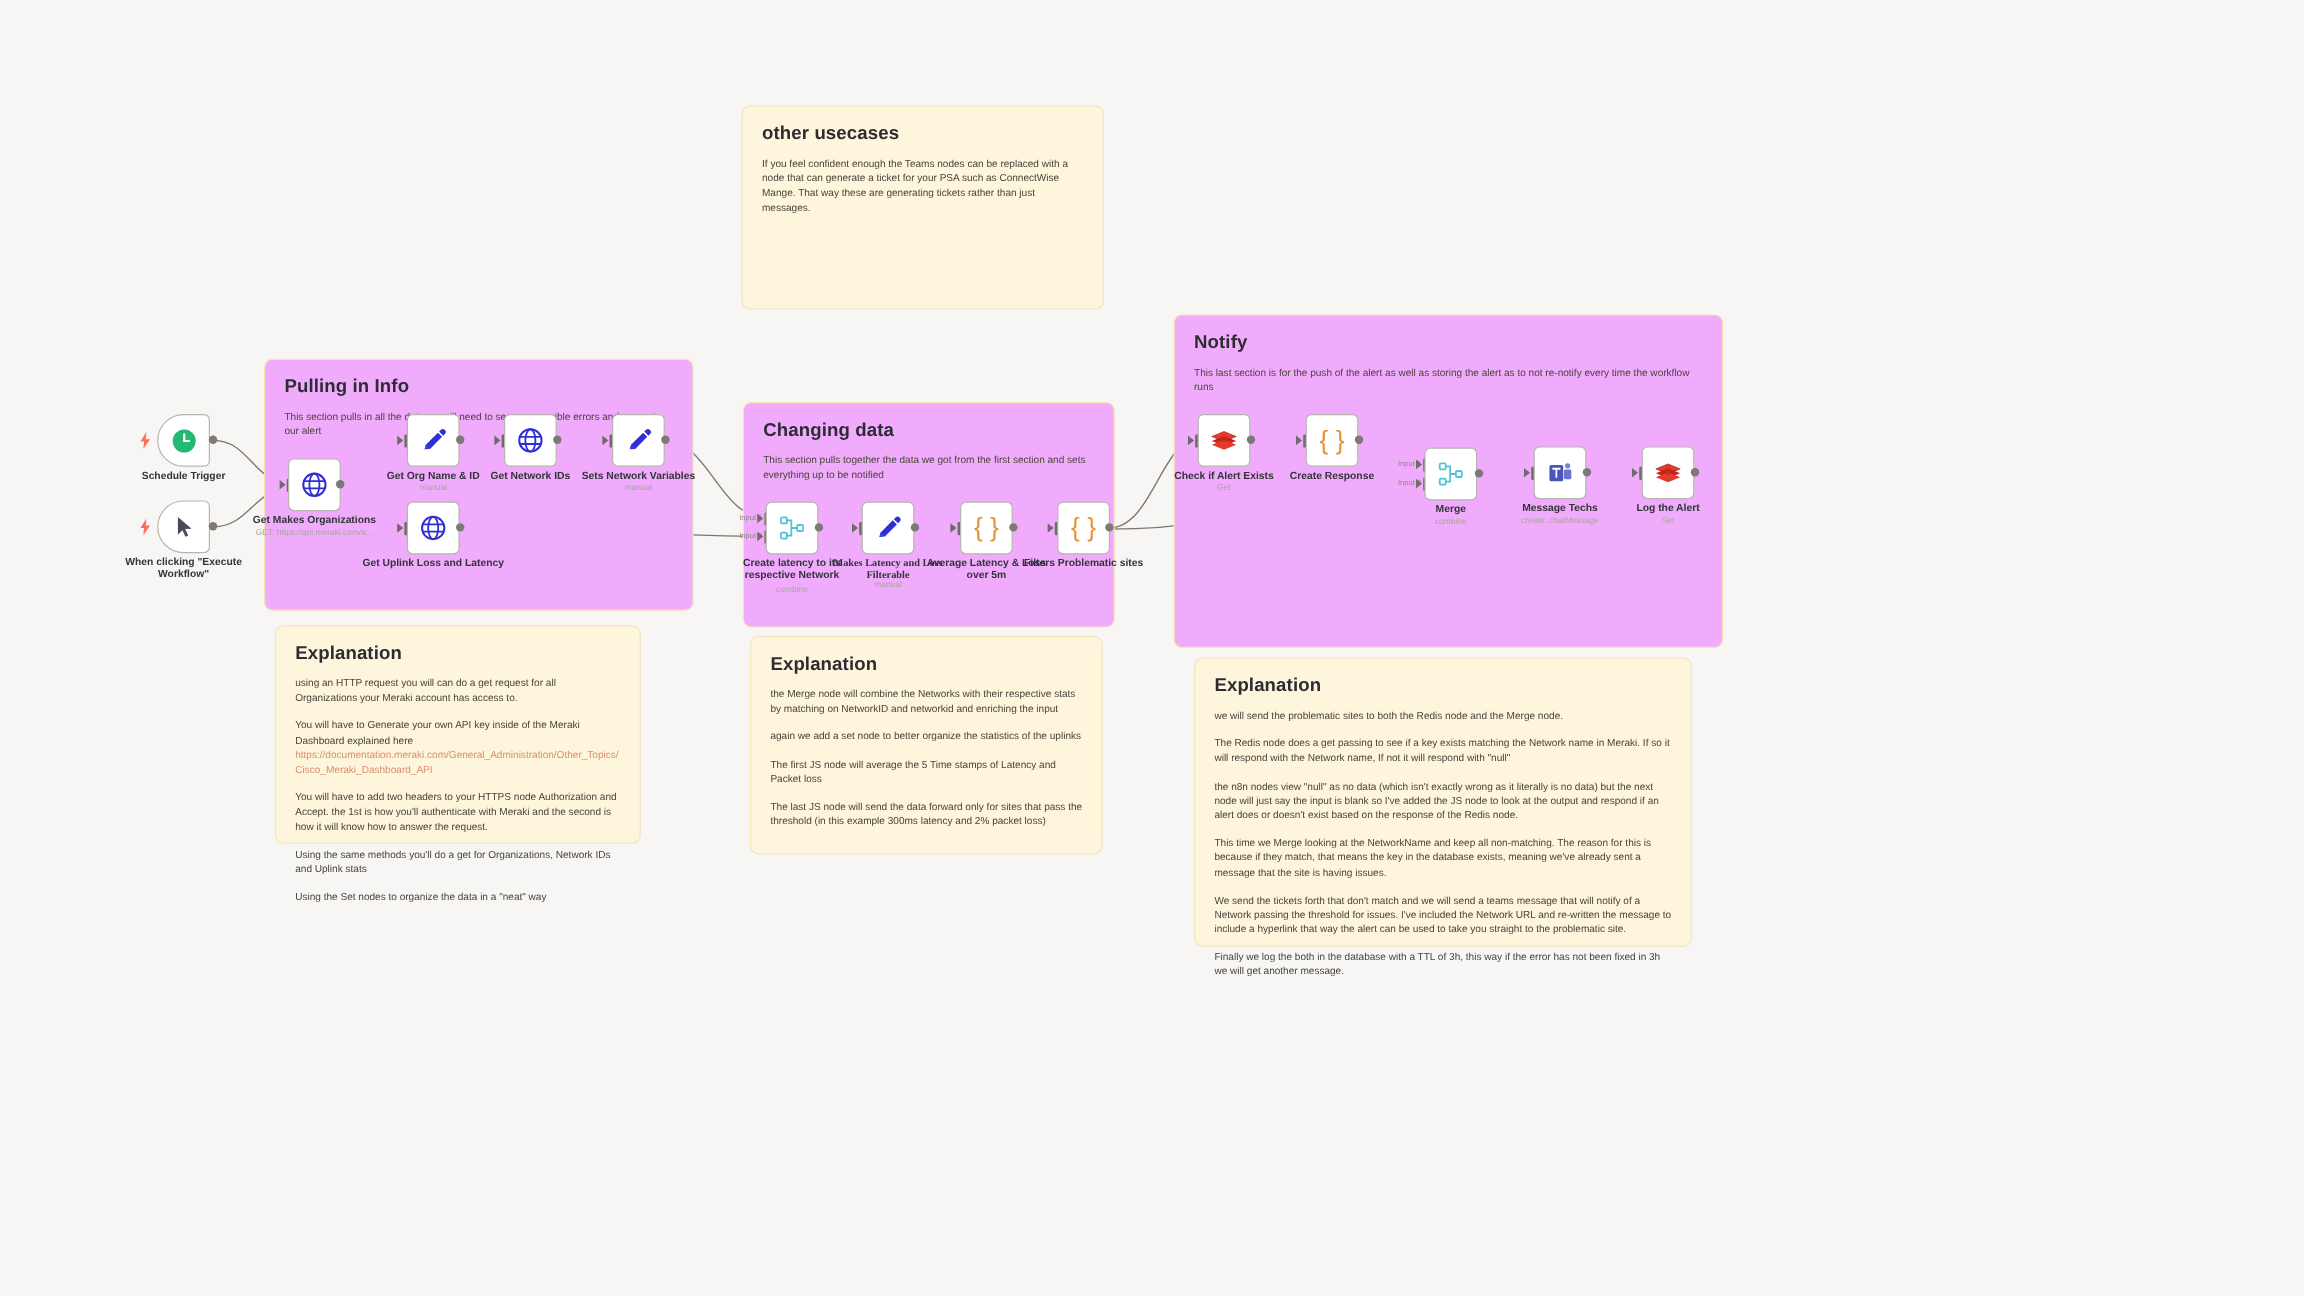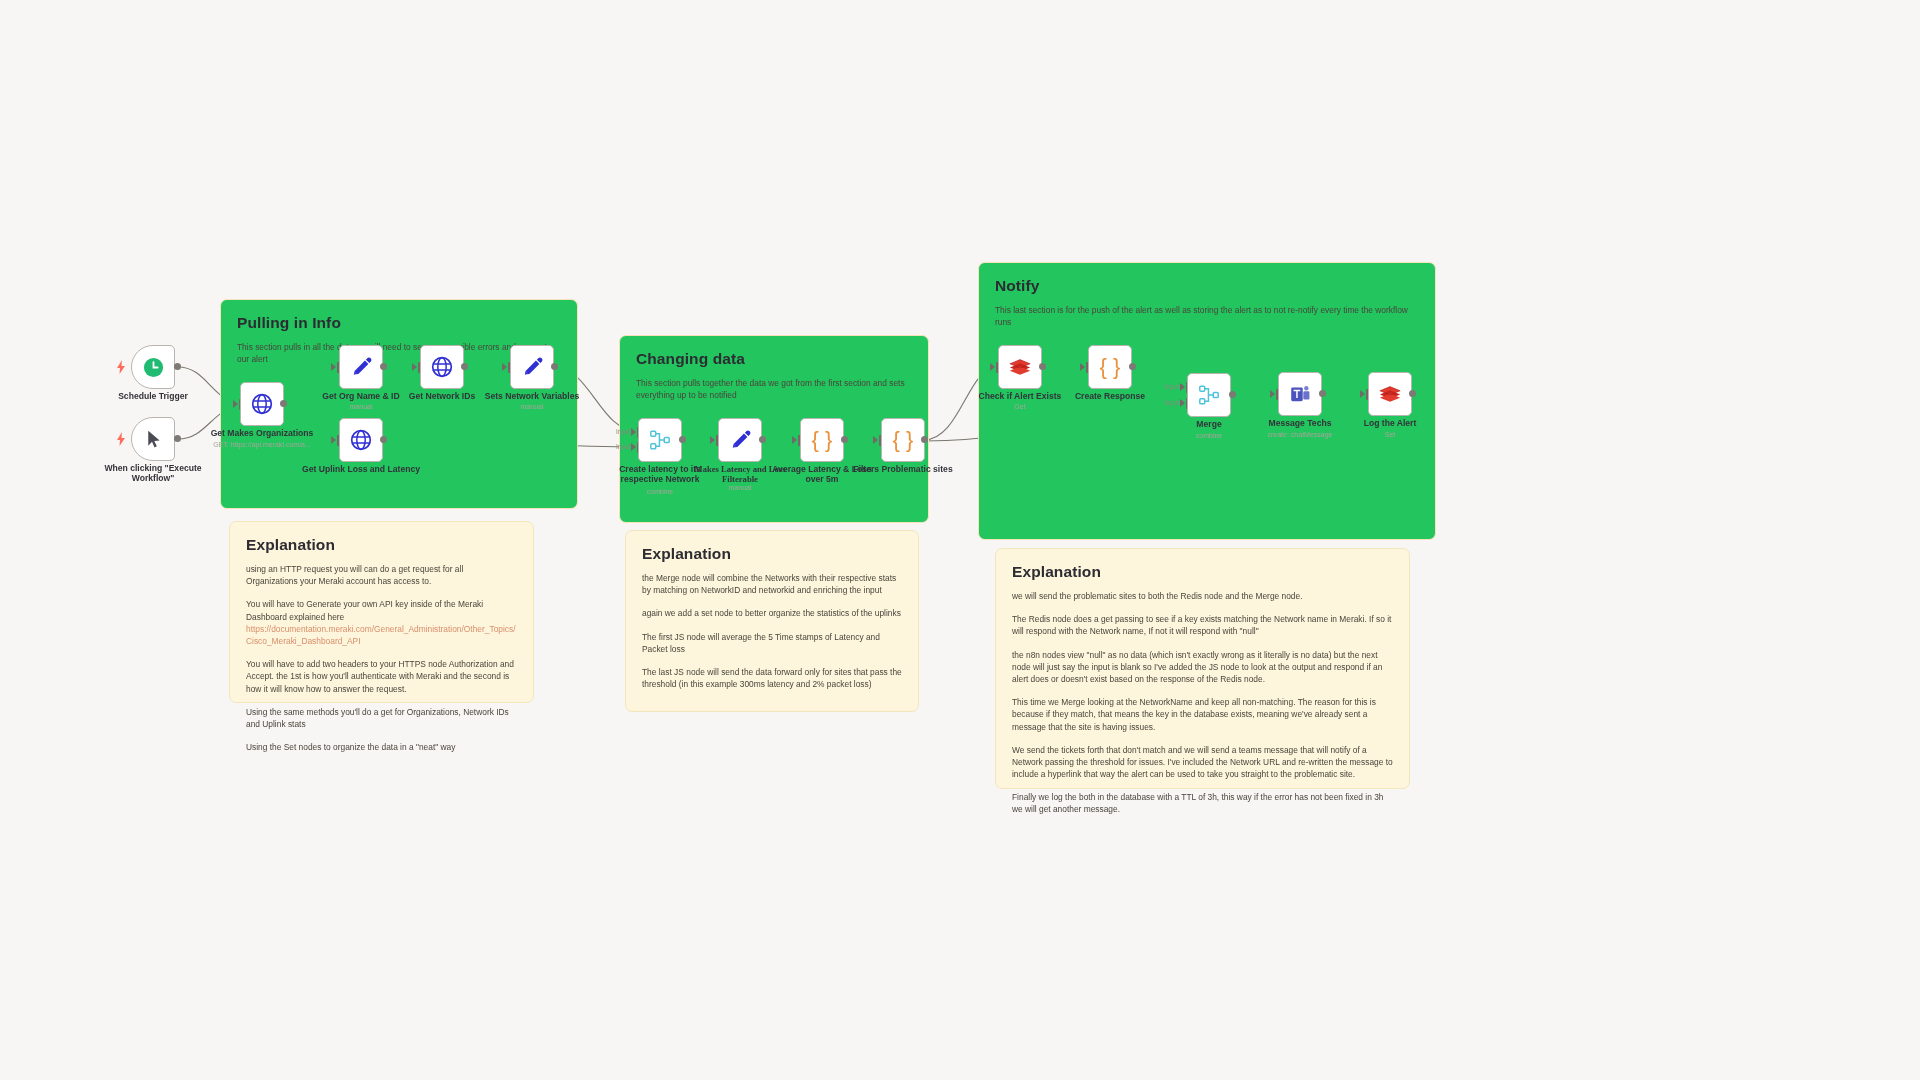--- a/index.html
+++ b/index.html
@@ -13,21 +13,21 @@
 
   
   .sticky{
     position:absolute;
     background:#fdf5dc;
     border:1px solid #f2e6bd;
     border-radius:7px;
     box-sizing:border-box;
     padding:14px 16px;
   }
-  .sticky.section{background:#22c55e;border-color:#f6e3b8;}
+  .sticky.section{background:#f0abfc;border-color:#f6e3b8;}
   .sticky h2{
     margin:0 0 9px 0;
     font-size:15.5px;
     font-weight:700;
     color:#2c2c32;
     letter-spacing:.1px;
   }
   .sticky p{
     margin:0 0 11px 0;
     font-size:8.4px;
@@ -127,20 +127,24 @@
 
     <path d="M 1042,367 L 1087,367"></path>
 
     <path d="M 1132,367 C 1155,367 1162,386 1186,386"></path>
 
     <path d="M 1232,394 L 1277,394"></path>
 
     <path d="M 1322,394 L 1367,394"></path>
   </svg>
 
+  <div class="sticky" style="left:618px;top:88px;width:302px;height:170px;">
+    <h2>other usecases</h2>
+    <p>If you feel confident enough the Teams nodes can be replaced with a node that can generate a ticket for your PSA such as ConnectWise Mange. That way these are generating tickets rather than just messages.</p>
+  </div>
 
   <div class="sticky section" style="left:220px;top:299px;width:358px;height:210px;">
     <h2>Pulling in Info</h2>
     <p>This section pulls in all the data we will need to see any possible errors and generate our alert</p>
   </div>
 
   <div class="sticky section" style="left:619px;top:335px;width:310px;height:188px;">
     <h2>Changing data</h2>
     <p>This section pulls together the data we got from the first section and sets everything up to be notified</p>
   </div>

